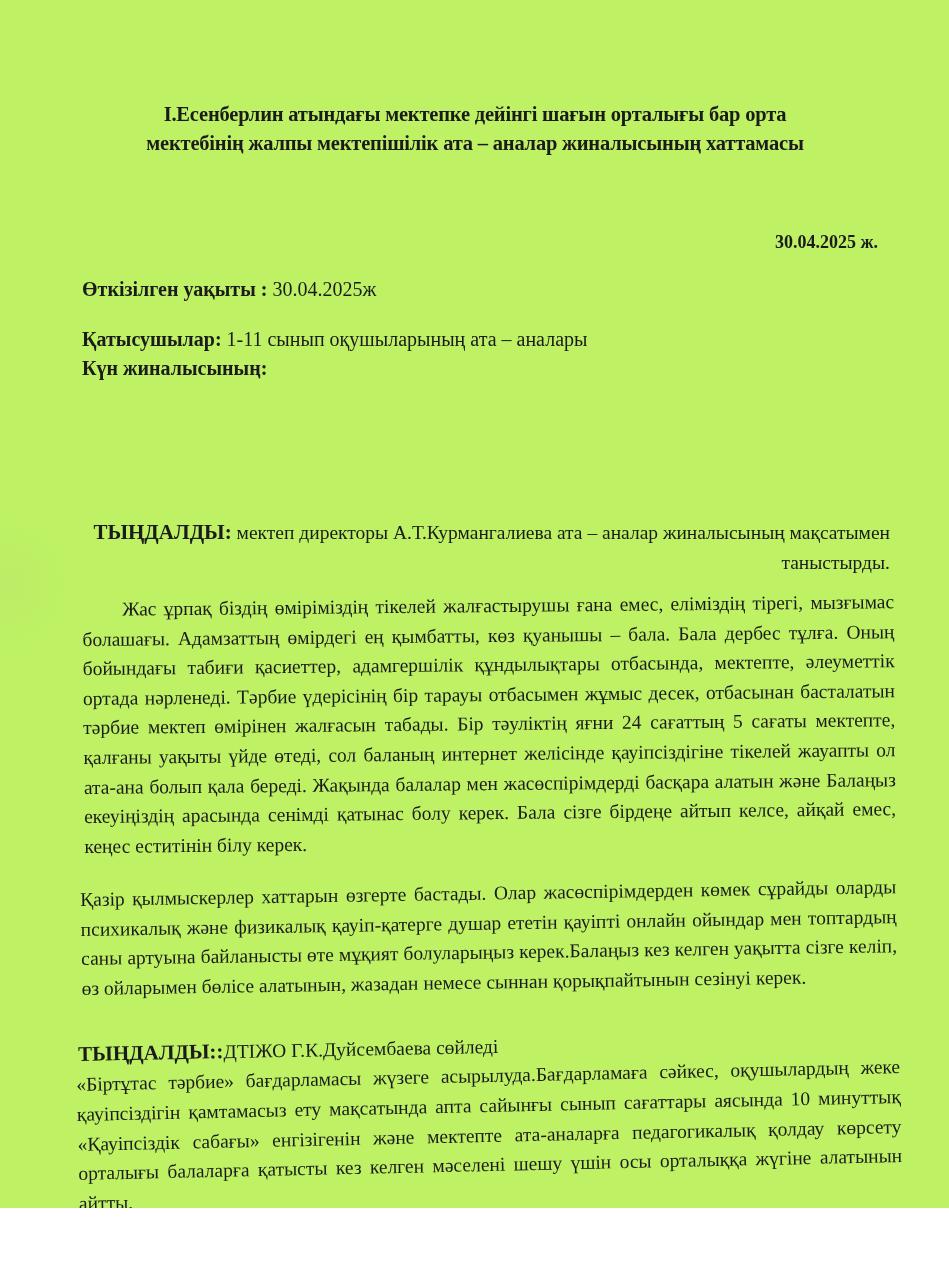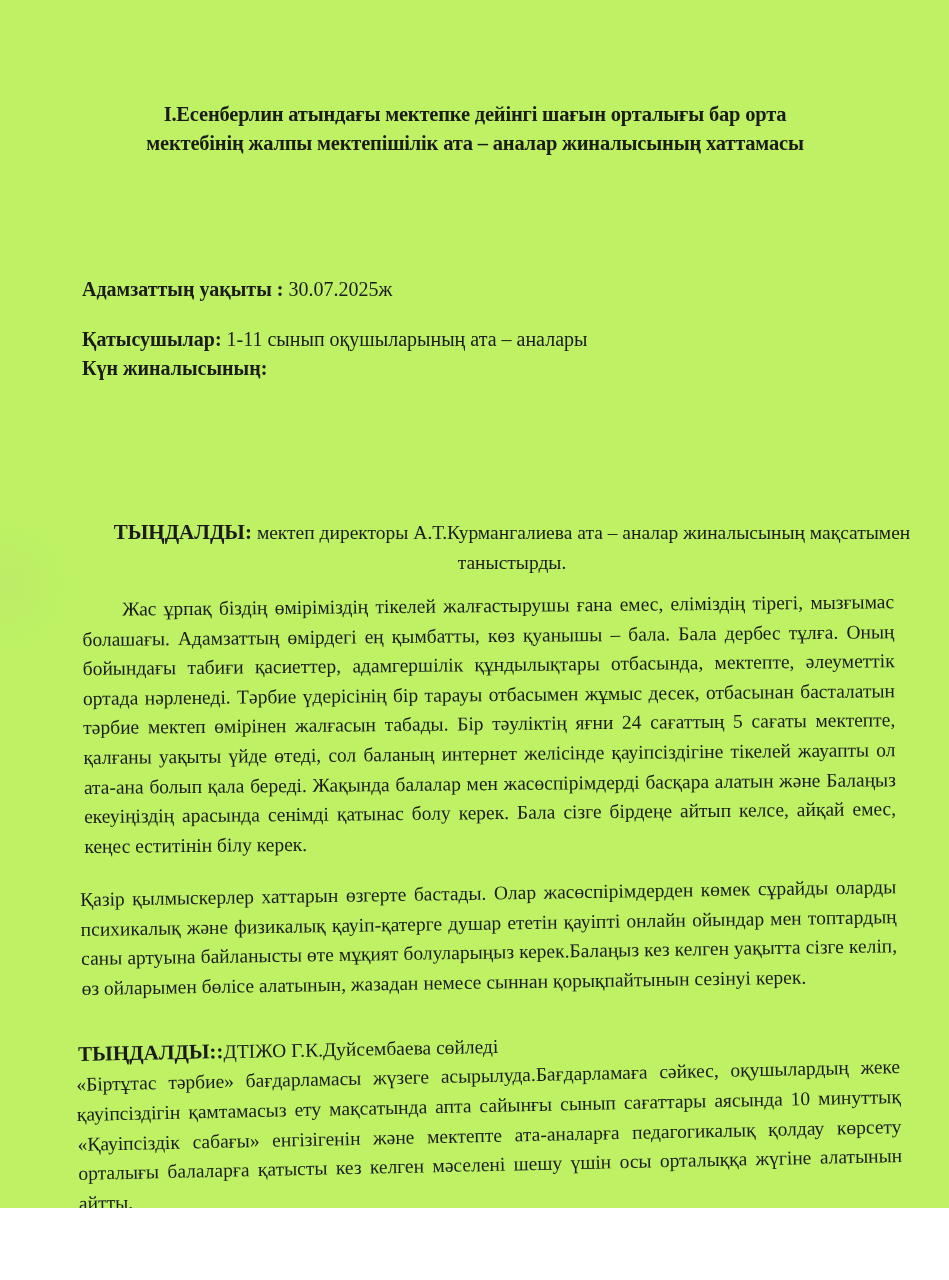--- a/index.html
+++ b/index.html
@@ -79,22 +79,21 @@
     font-size: 19.5px;
     line-height: 28px;
   }
 
   .section {
     position: absolute;
     left: 82px;
     width: 808px;
     font-size: 19.5px;
     line-height: 29.5px;
-    text-align: center;
-    margin-left: 26px;
+    text-align: right;
   }
   .section b { font-weight: bold; font-size: 21px; }
 
   .heard-1 { top: 518px; }
 
   .body-para {
     position: absolute;
     left: 82px;
     top: 595px;
     width: 812px;
@@ -144,24 +143,25 @@
 </head>
 <body>
 
 <div class="page">
 
   <div class="scan-smudge"></div>
   <div class="scan-smudge-2"></div>
 
   <div class="doc-title">I.Есенберлин атындағы мектепке дейінгі шағын орталығы бар орта мектебінің жалпы мектепішілік ата – аналар жиналысының хаттамасы</div>
 
+  <div class="doc-date">30.04.2025 ж.</div>
 
   <div class="field-line held-time">
-    <b>Адамзаттың уақыты :</b>
-    <span>30.07.2025ж</span>
+    <b>Өткізілген уақыты :</b>
+    <span>30.04.2025ж</span>
   </div>
 
   <div class="field-line participants">
     <b>Қатысушылар:</b>
     <span>1-11 сынып оқушыларының ата – аналары</span>
   </div>
 
   <div class="field-line agenda-label">
     <b>Күн жиналысының:</b>
   </div>

